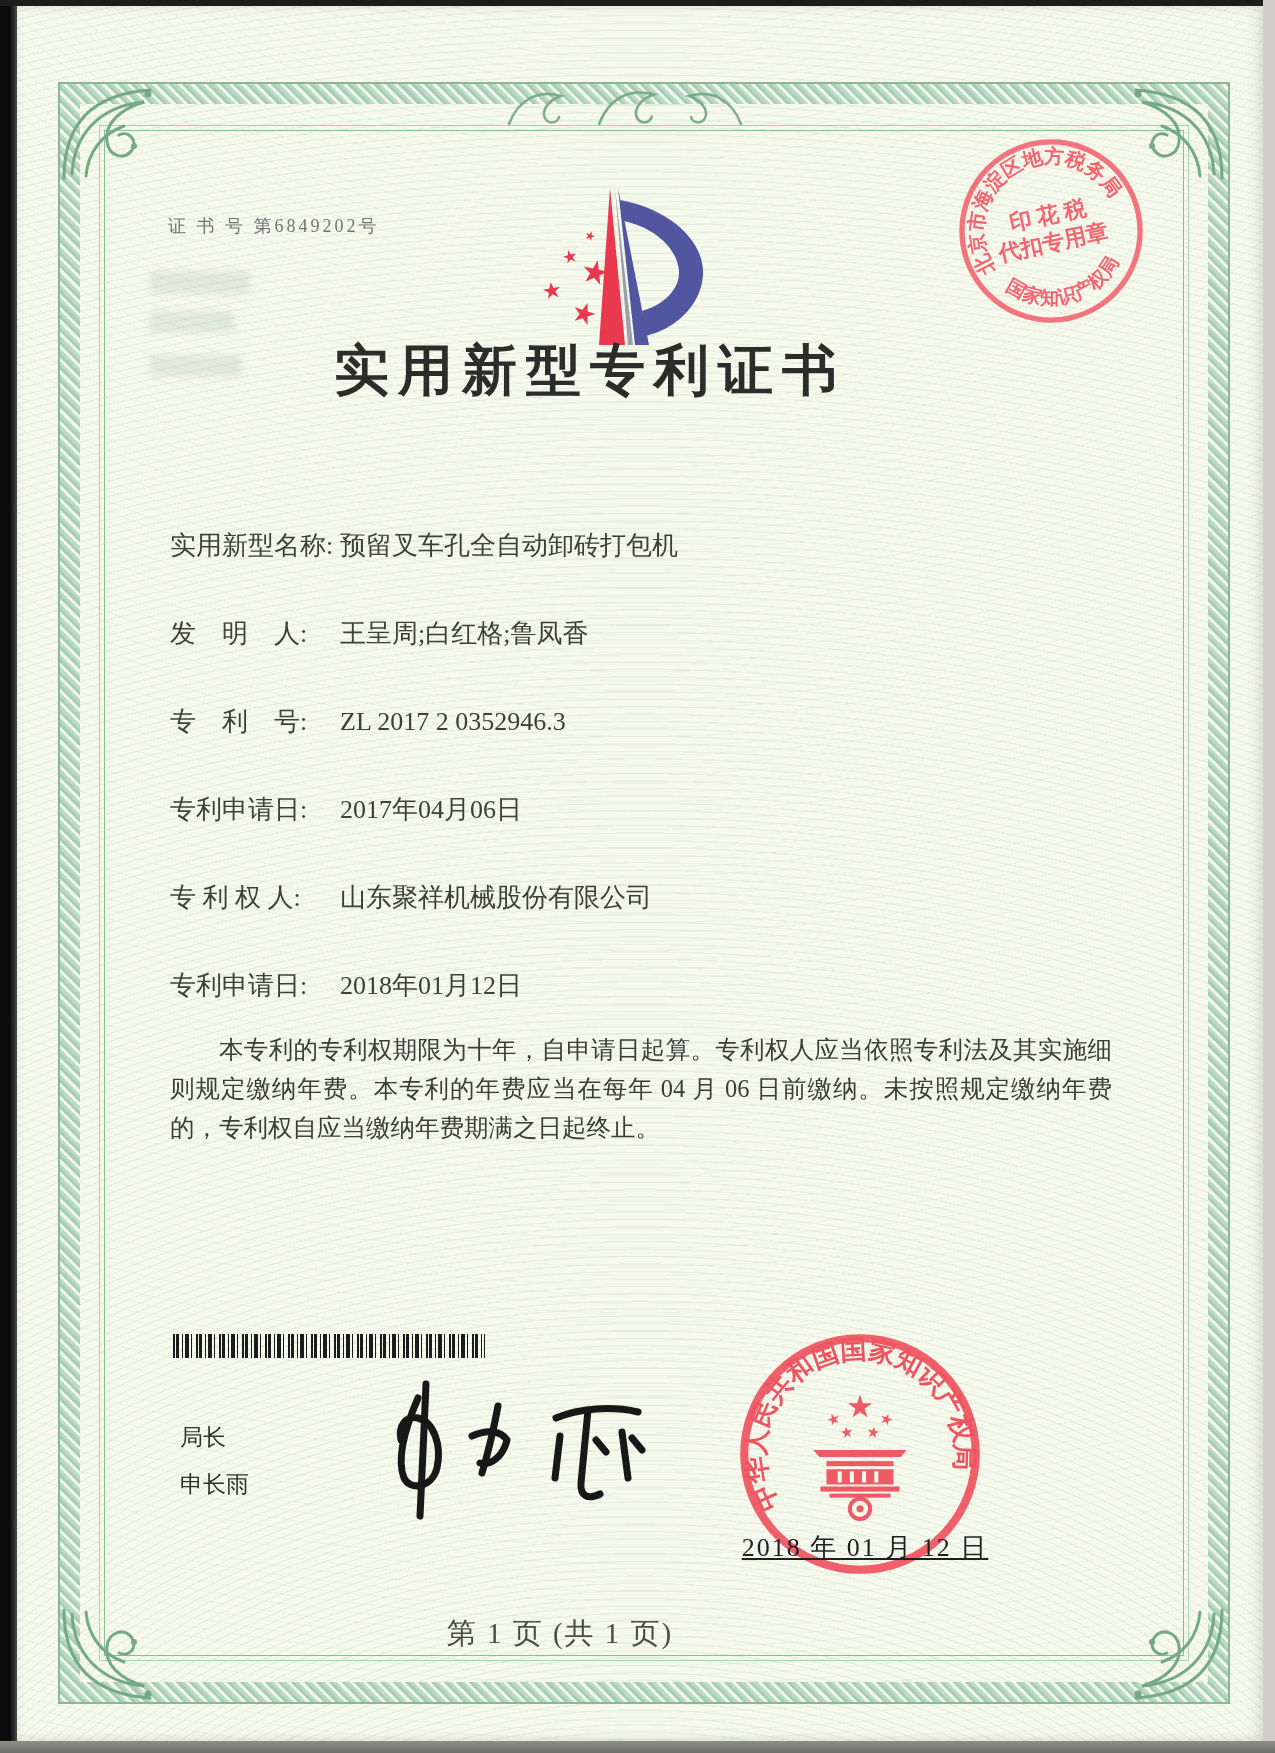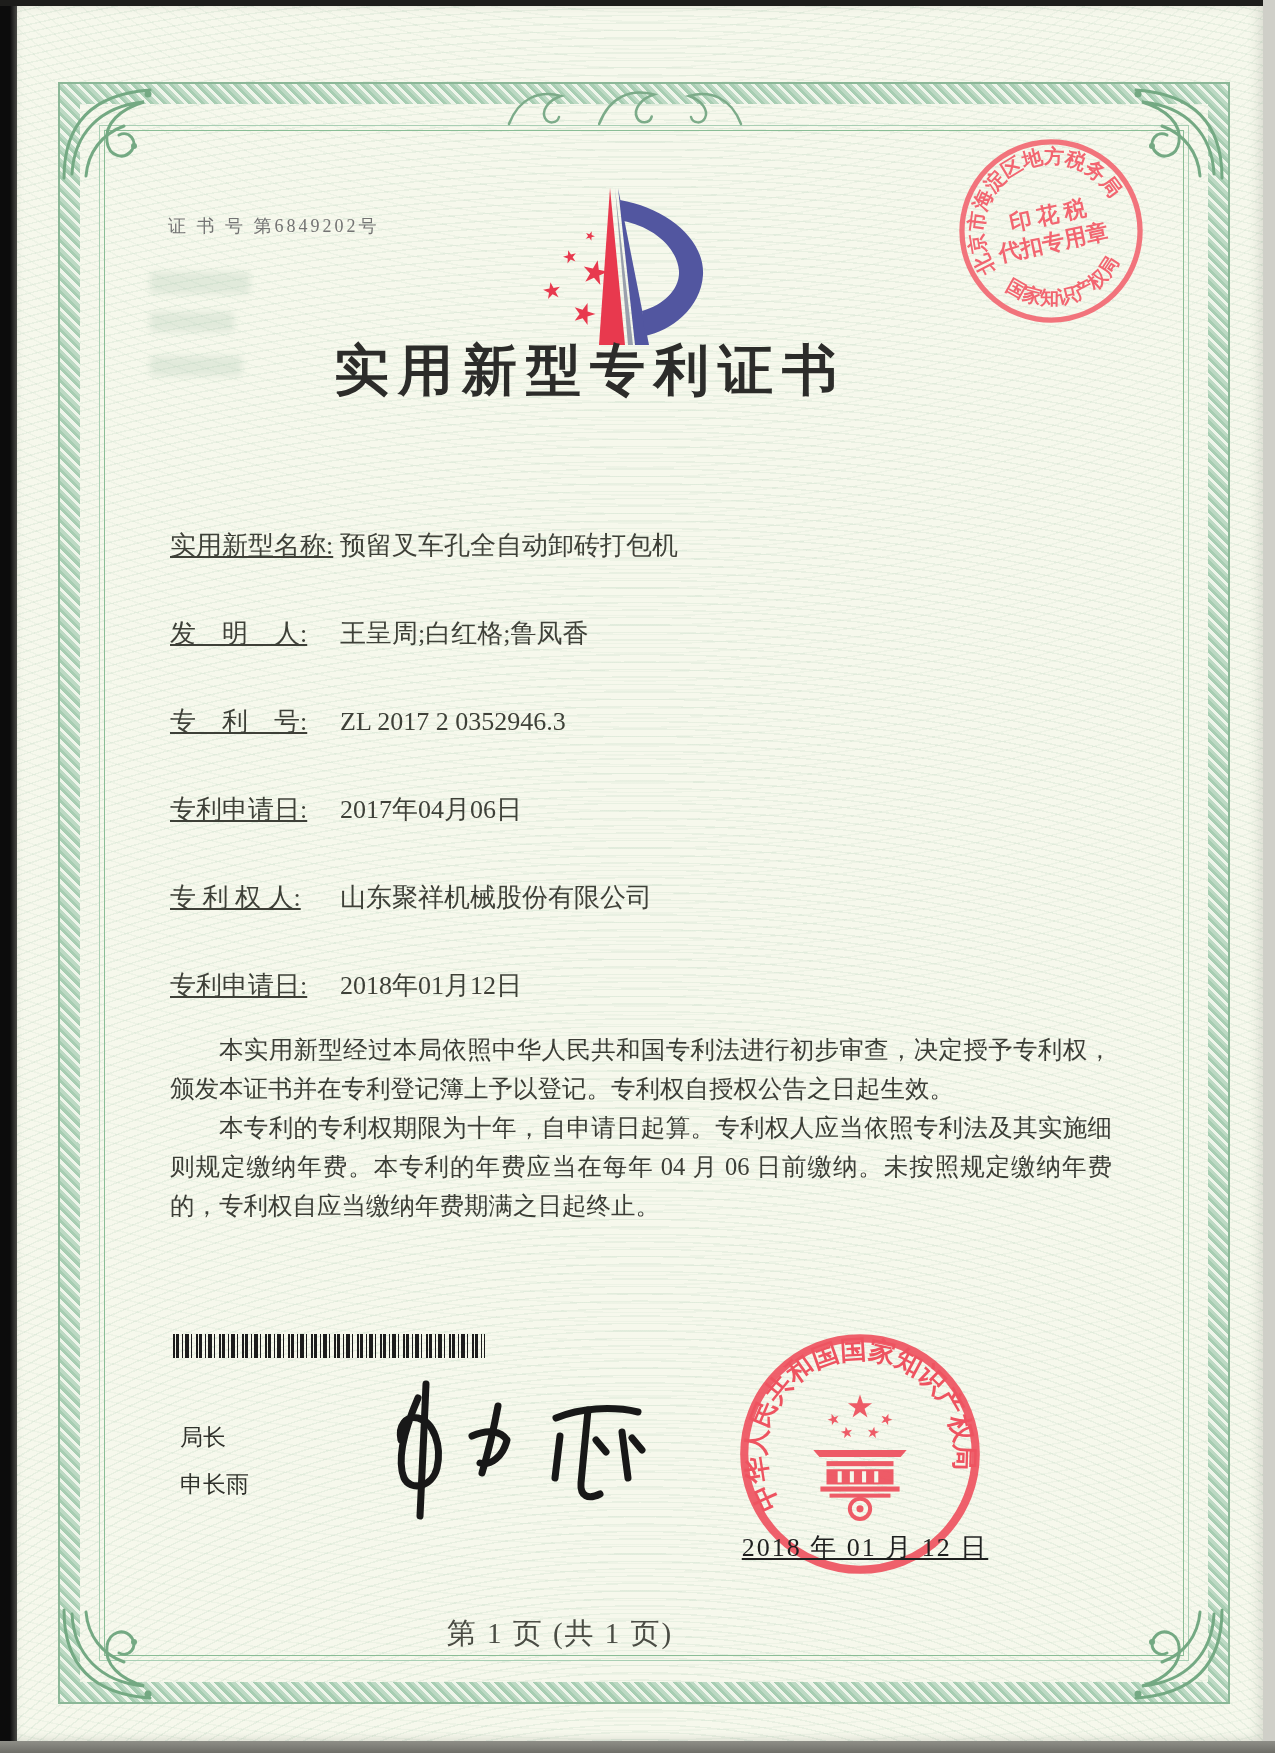--- a/index.html
+++ b/index.html
@@ -34,21 +34,21 @@
   .top-orn{position:absolute;left:505px;top:84px;width:240px;height:46px;}
   
   .ghost{position:absolute;background:rgba(145,180,155,.20);filter:blur(3px);border-radius:3px;}
   
   .certno{position:absolute;left:168px;top:182px;font-size:18px;letter-spacing:3px;color:#737373;margin-top:32px;}
   .logo{position:absolute;left:535px;top:180px;width:175px;height:170px;}
   .title{position:absolute;left:170px;top:334px;width:840px;text-align:center;
          font-size:55px;font-weight:bold;letter-spacing:9px;color:#2c2c2a;}
   .fields{position:absolute;left:170px;top:0;width:950px;}
   .frow{position:absolute;left:0;font-size:26px;color:#3e4038;white-space:nowrap;}
-  .flabel{display:inline-block;min-width:170px;text-decoration:underline;}
+  .flabel{display:inline-block;min-width:170px;}
   .legal{position:absolute;left:170px;top:1030px;width:942px;font-size:24.5px;line-height:39px;
          color:#3b3d36;text-align:justify;}
   .legal p{margin:0;text-indent:2em;}
   .barcode{position:absolute;left:173px;top:1334px;width:312px;height:24px;
            background:repeating-linear-gradient(90deg,#1c1c1c 0 2px,transparent 2px 3px,
              #1c1c1c 3px 6px,transparent 6px 9px,#1c1c1c 9px 10px,transparent 10px 12px,
              #1c1c1c 12px 16px,transparent 16px 18px,#1c1c1c 18px 19px,transparent 19px 23px);}
   .officer{position:absolute;left:180px;top:1414px;font-size:23px;color:#2f312b;line-height:47px;}
   .signature{position:absolute;left:360px;top:1378px;width:300px;height:160px;}
   .seal{position:absolute;left:728px;top:1322px;width:264px;height:264px;}
@@ -127,21 +127,20 @@
   <div class="fields">
     <div class="frow" style="top:528px"><span class="flabel">实用新型名称:</span><span class="fvalue">预留叉车孔全自动卸砖打包机</span></div>
     <div class="frow" style="top:616px"><span class="flabel">发　明　人:</span><span class="fvalue">王呈周;白红格;鲁凤香</span></div>
     <div class="frow" style="top:704px"><span class="flabel">专　利　号:</span><span class="fvalue">ZL 2017 2 0352946.3</span></div>
     <div class="frow" style="top:792px"><span class="flabel">专利申请日:</span><span class="fvalue">2017年04月06日</span></div>
     <div class="frow" style="top:880px"><span class="flabel">专 利 权 人:</span><span class="fvalue">山东聚祥机械股份有限公司</span></div>
     <div class="frow" style="top:968px"><span class="flabel">专利申请日:</span><span class="fvalue">2018年01月12日</span></div>
   </div>
 
   <div class="legal">
-    <p>本实用新型经过本局依照中华人民共和国专利法进行初步审查，决定授予专利权，颁发本证书并在专利登记簿上予以登记。专利权自授权公告之日起生效。</p>
     <p>本专利的专利权期限为十年，自申请日起算。专利权人应当依照专利法及其实施细则规定缴纳年费。本专利的年费应当在每年 04 月 06 日前缴纳。未按照规定缴纳年费的，专利权自应当缴纳年费期满之日起终止。</p>
   </div>
 
   <div class="barcode"></div>
 
   <div class="officer">
     <div>局长</div>
     <div>申长雨</div>
   </div>
 

